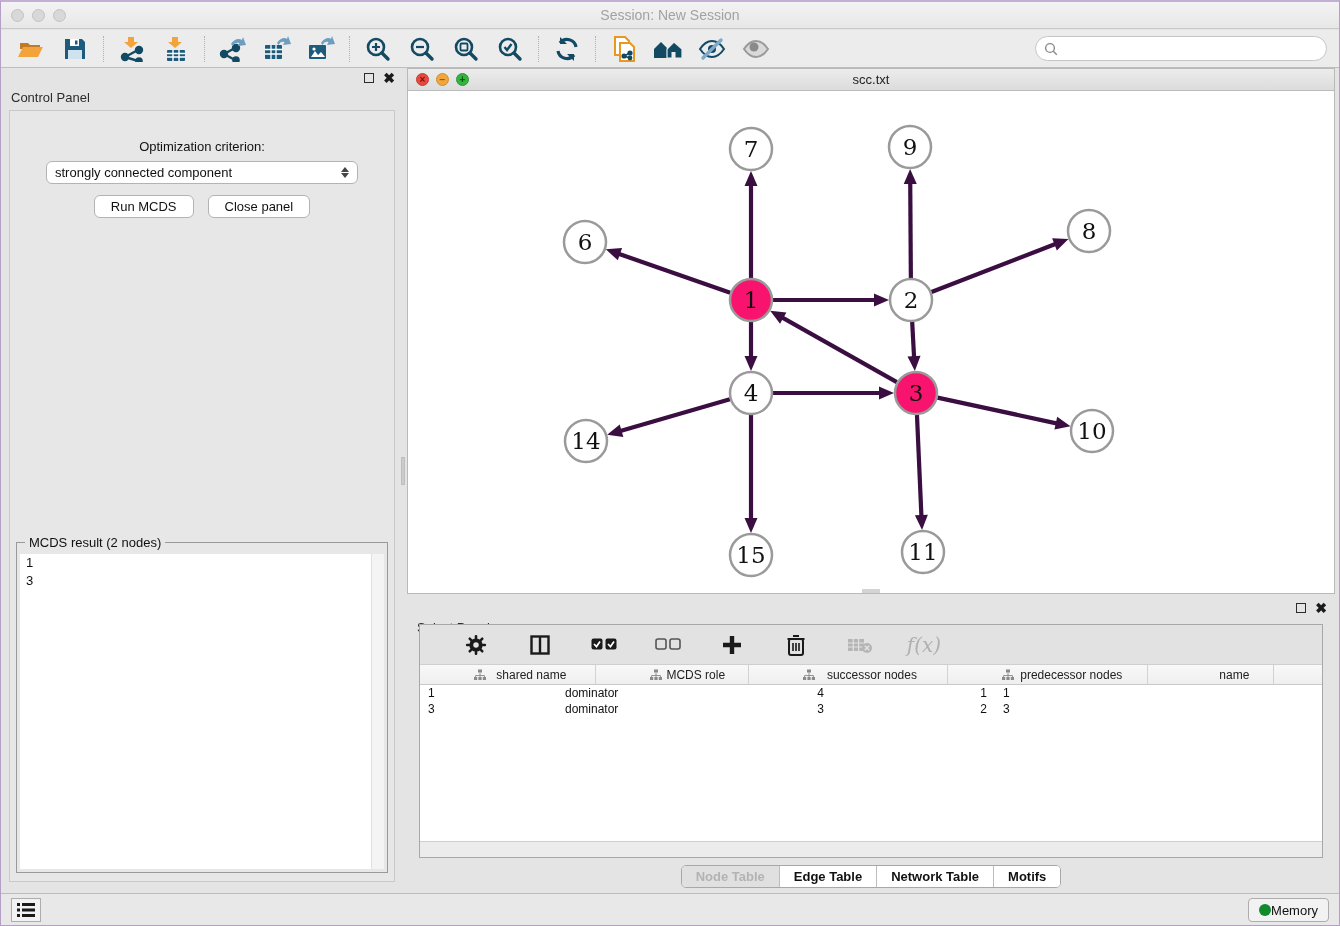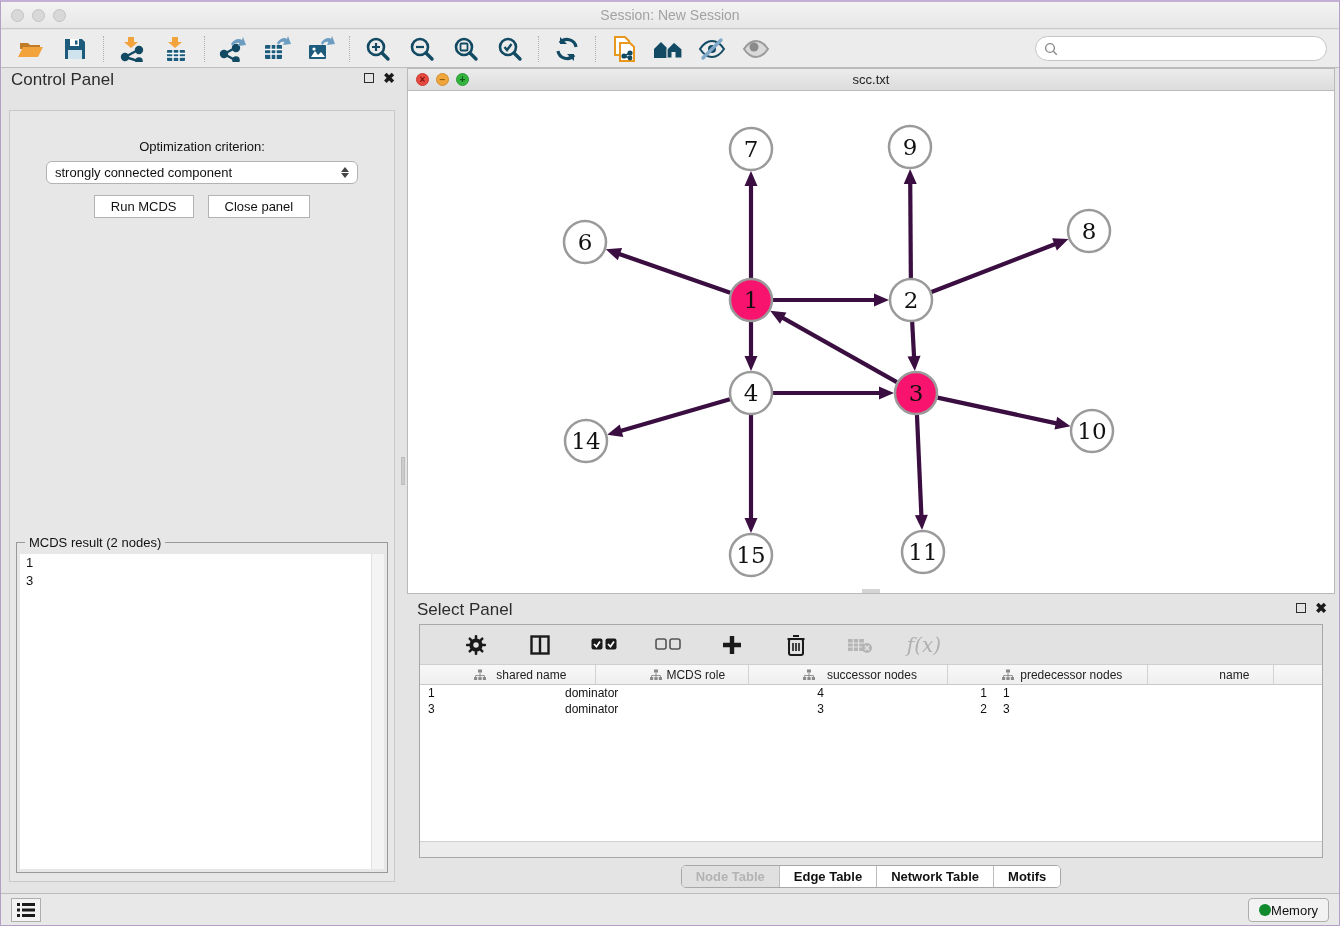--- a/index.html
+++ b/index.html
@@ -22,41 +22,41 @@
   .toolbtn { width:44px; height:32px; display:flex; align-items:center; justify-content:center;
     background:transparent; border:none; cursor:default; }
   .toolbtn svg { display:block; }
   .tsep { width:1px; height:26px; border-left:1px dotted #b0b0b0; margin:0 6px; }
   .searchbox { position:absolute; right:12px; top:6px; width:292px; height:25px;
     border:1px solid #c5c5c5; border-radius:13px; background:#fff; display:flex; align-items:center; padding-left:8px; }
   .searchbox input { border:none; outline:none; flex:1; font-size:13px; background:transparent; margin-left:5px; }
   
   .control-panel { position:absolute; left:0; top:66px; width:402px; height:828px; background:#e4e4e4; }
   .panel-head { position:absolute; left:0; top:0; right:0; height:26px; }
-  .panel-title { position:absolute; left:10px; top:2px; font-size:17px; color:#2c2c2c; }
+  .panel-title { position:absolute; left:10px; top:22px; font-size:13px; color:#2c2c2c; }
   .panel-icons { position:absolute; right:8px; top:5px; display:flex; gap:9px; align-items:center; }
   .float-ic { width:10px; height:10px; border:1.5px solid #2c2c2c; }
   .close-ic { font-size:14px; font-weight:bold; color:#1a1a1a; line-height:10px; }
   .cp-content { position:absolute; left:8px; right:8px; top:42px; bottom:14px;
     border:1px solid #c9c9c9; background:#e7e7e7; }
   .seg-tabs { position:absolute; left:0; right:0; top:31px; display:flex; justify-content:center; z-index:3; }
   .seg-inner { display:inline-flex; border:1px solid #a8a8a8; border-radius:5px; overflow:hidden; background:#fff; }
   .seg-tab { padding:3px 14px; font-size:13px; font-weight:600; color:#111; background:#fff;
     border-left:1px solid #bdbdbd; cursor:default; }
   .seg-tab:first-child { border-left:none; }
   .seg-tab.selected { background:#e0e0e0; color:#b3b3b3; }
   .opt-label { position:absolute; left:0; right:0; top:28px; text-align:center; font-size:13px; color:#111; }
   .dropdown { position:absolute; left:36px; right:36px; top:50px; height:23px; background:#fff;
     border:1px solid #b3b3b3; border-radius:6px; display:flex; align-items:center; padding:0 8px; font-size:13px; color:#111; }
   .dd-arrows { margin-left:auto; display:flex; flex-direction:column; gap:1px; }
   .dd-arrows span { width:0; height:0; border-left:4px solid transparent; border-right:4px solid transparent; }
   .dd-up { border-bottom:5px solid #444; }
   .dd-down { border-top:5px solid #444; }
   .cp-buttons { position:absolute; left:0; right:0; top:84px; display:flex; justify-content:center; gap:14px; }
-  .btn { background:#fff; border:1px solid #b3b3b3; border-radius:0; padding:3px 16px;
+  .btn { background:#fff; border:1px solid #b3b3b3; border-radius:6px; padding:3px 16px;
     font-size:13px; color:#111; cursor:default; }
   .result-box { position:absolute; left:6px; right:6px; top:386px; bottom:8px; border:1px solid #999;margin-top:45px; }
   .result-legend { position:absolute; left:8px; top:-8px; background:#e7e7e7; padding:0 4px; font-size:13px; color:#111; }
   .result-area { position:absolute; left:3px; right:3px; top:11px; bottom:3px; background:#fff; overflow:hidden; }
   .result-scroll { position:absolute; right:0; top:0; bottom:0; width:13px; background:#f4f4f4; border-left:1px solid #e0e0e0; }
   .result-line { font-size:13px; color:#111; padding:1px 6px; line-height:16px; }
   .divider-handle { position:absolute; left:400px; top:455px; width:4px; height:28px; background:#cccccc; border:1px solid #bdbdbd; }
   
   .net-window { position:absolute; left:406px; top:66px; width:928px; height:526px;
     background:#fff; border:1px solid #b9b9b9; }

